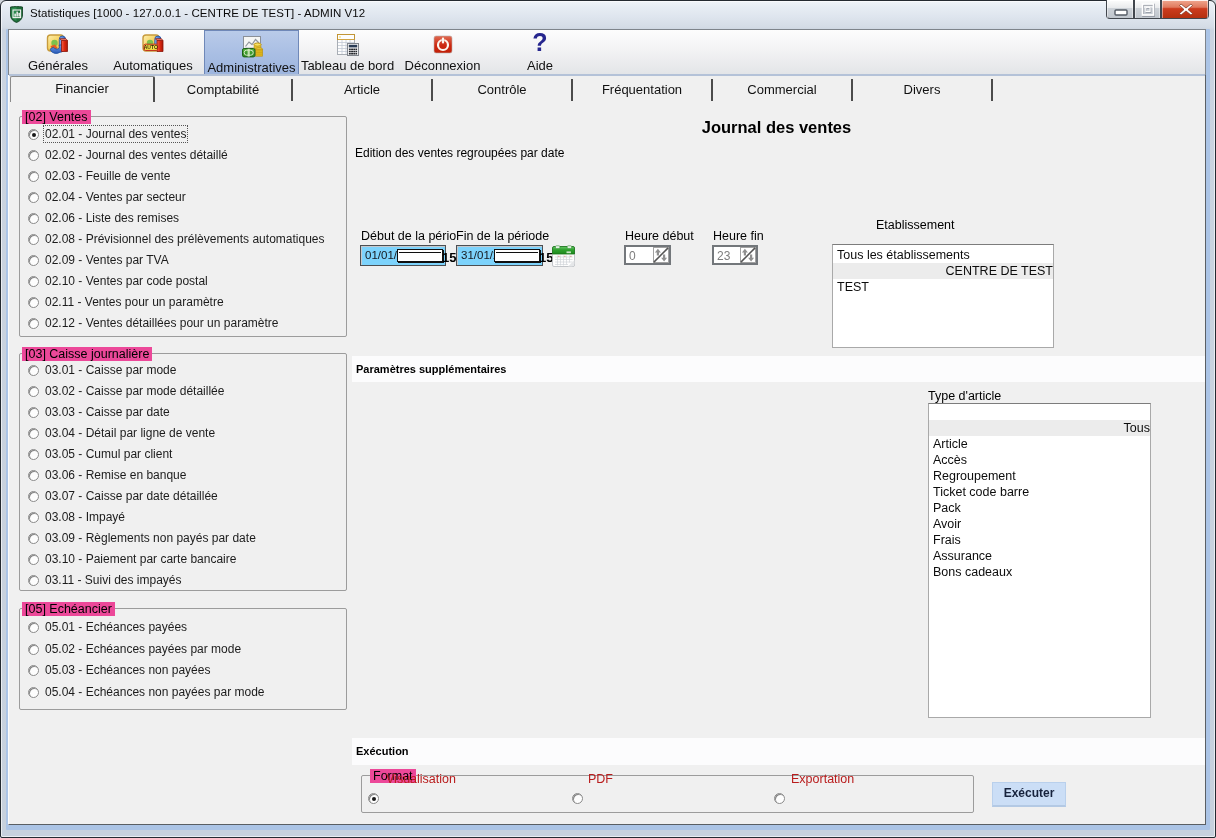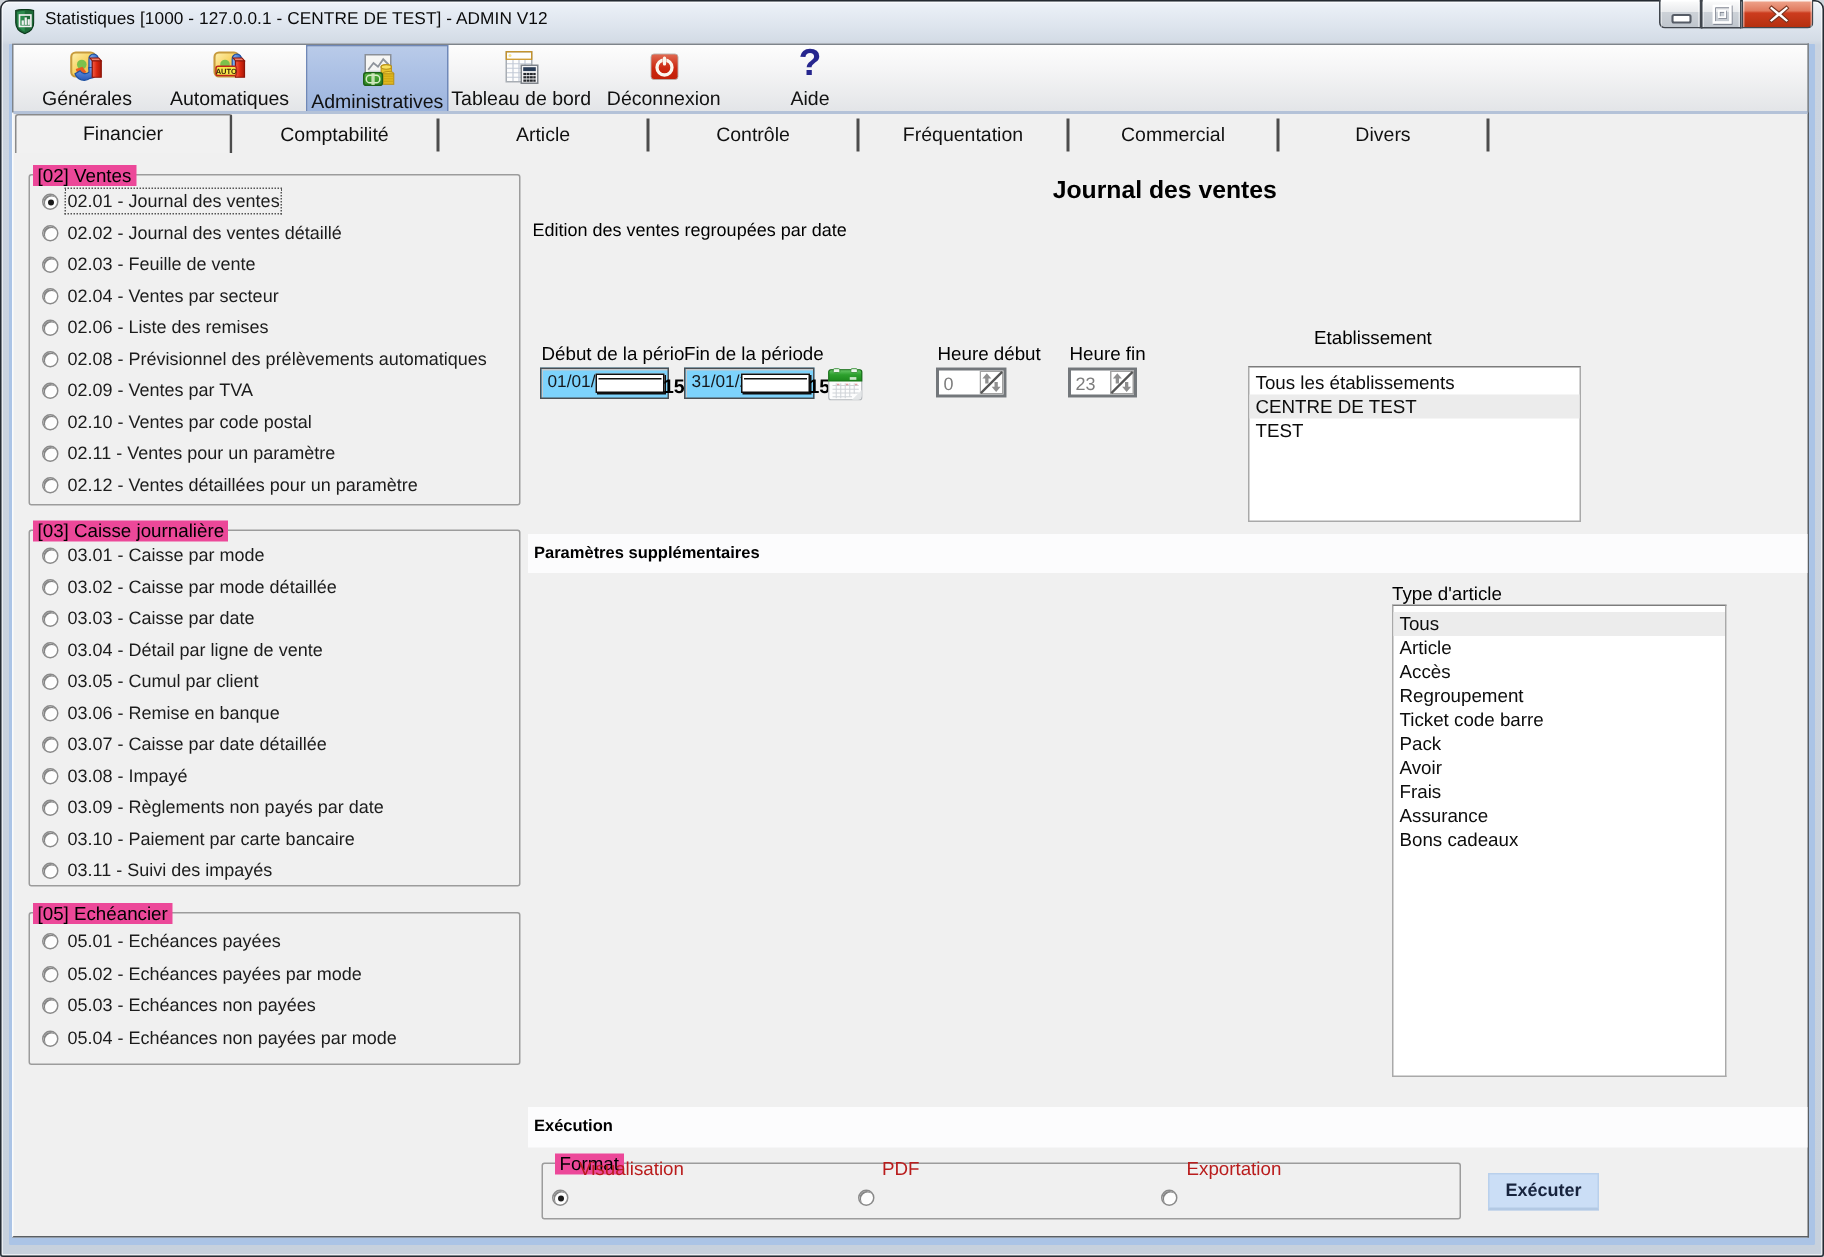--- a/index.html
+++ b/index.html
@@ -84,21 +84,21 @@
 
   
   .spin { position:absolute; top:245px; height:20px; background:#fff; border:2px solid #73777b; }
   .spin .val { position:absolute; left:3px; top:2px; font-size:12px; color:#7d7d7d; }
   .spin svg { position:absolute; right:0; top:0; }
 
   
   .lbox { position:absolute; background:#fff; border:1px solid #a9a9a9; border-top:1px solid #7c7c7c; }
   .lrow { position:relative; height:16px; line-height:16px; font-size:12.5px; color:#0c0c0c;
     padding-left:4px; white-space:nowrap; }
-  .lrow.sel { background:#ececec; }
+  .lrow.sel { background:#ececec;text-align:right; }
 
   
   .frad { position:absolute; top:793px; width:11px; height:11px; border-radius:50%;
     background:#fdfdfd; border:1px solid #8a8a8a;
     box-shadow:inset 1px 1px 0 rgba(70,70,70,.65), inset -1px -1px 0 rgba(255,255,255,.9); }
   .frad.sel::after { content:""; position:absolute; left:2.5px; top:2.5px; width:4px; height:4px;
     border-radius:50%; background:#1a1a1a; }
   .frtxt { position:absolute; top:772px; font-size:12.5px; color:#b91c1c; }
 
   #execbtn { position:absolute; left:992px; top:782px; width:74px; height:25px;
@@ -457,21 +457,21 @@
 
   <div class="lbox" style="left:832px; top:244px; width:222px; height:104px; padding-top:2px;">
     <div class="lrow">Tous les établissements</div>
     <div class="lrow sel">CENTRE DE TEST</div>
     <div class="lrow">TEST</div>
   </div>
 
   <div class="wbar" style="top:356px; height:26px; line-height:26px;"><span>Paramètres supplémentaires</span></div>
 
   <div class="flabel" style="left:928px; top:389px;">Type d'article</div>
-  <div class="lbox" style="left:928px; top:403px; width:223px; height:315px; padding-top:4px;">
+  <div class="lbox" style="left:928px; top:403px; width:223px; height:315px; padding-top:16px;">
     <div class="lrow sel">Tous</div>
     <div class="lrow">Article</div>
     <div class="lrow">Accès</div>
     <div class="lrow">Regroupement</div>
     <div class="lrow">Ticket code barre</div>
     <div class="lrow">Pack</div>
     <div class="lrow">Avoir</div>
     <div class="lrow">Frais</div>
     <div class="lrow">Assurance</div>
     <div class="lrow">Bons cadeaux</div>

